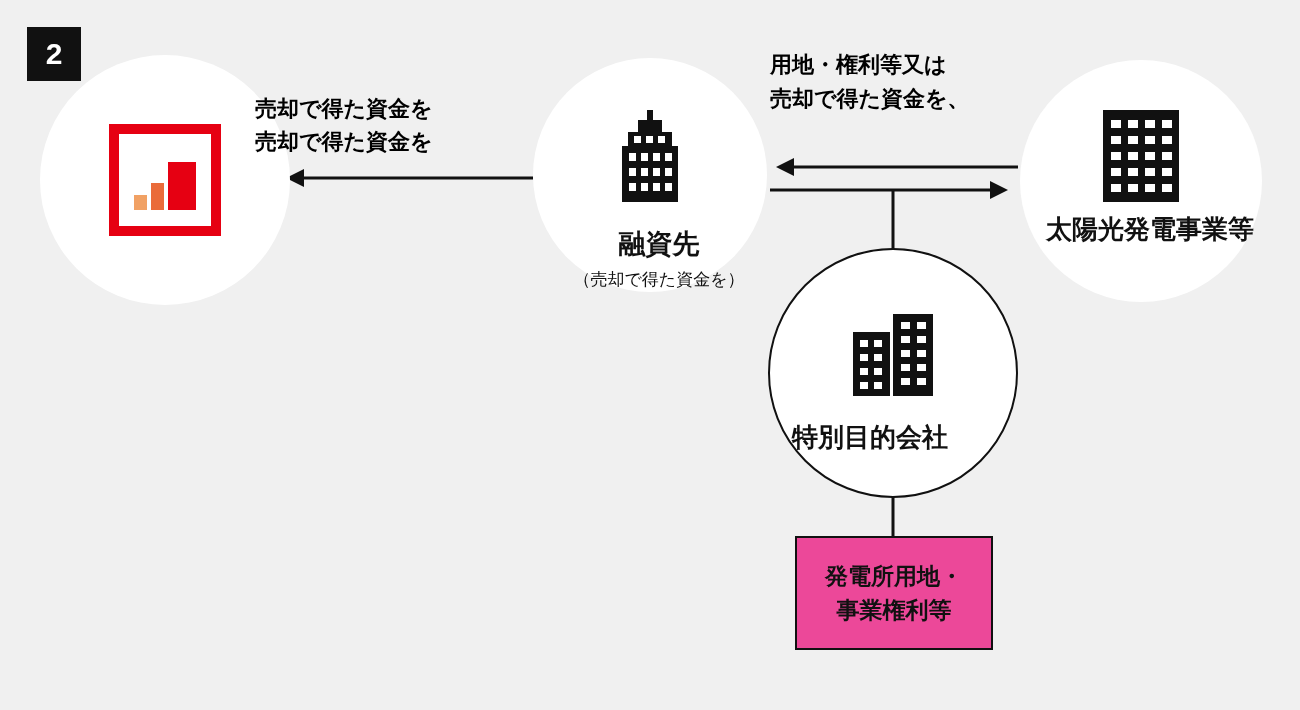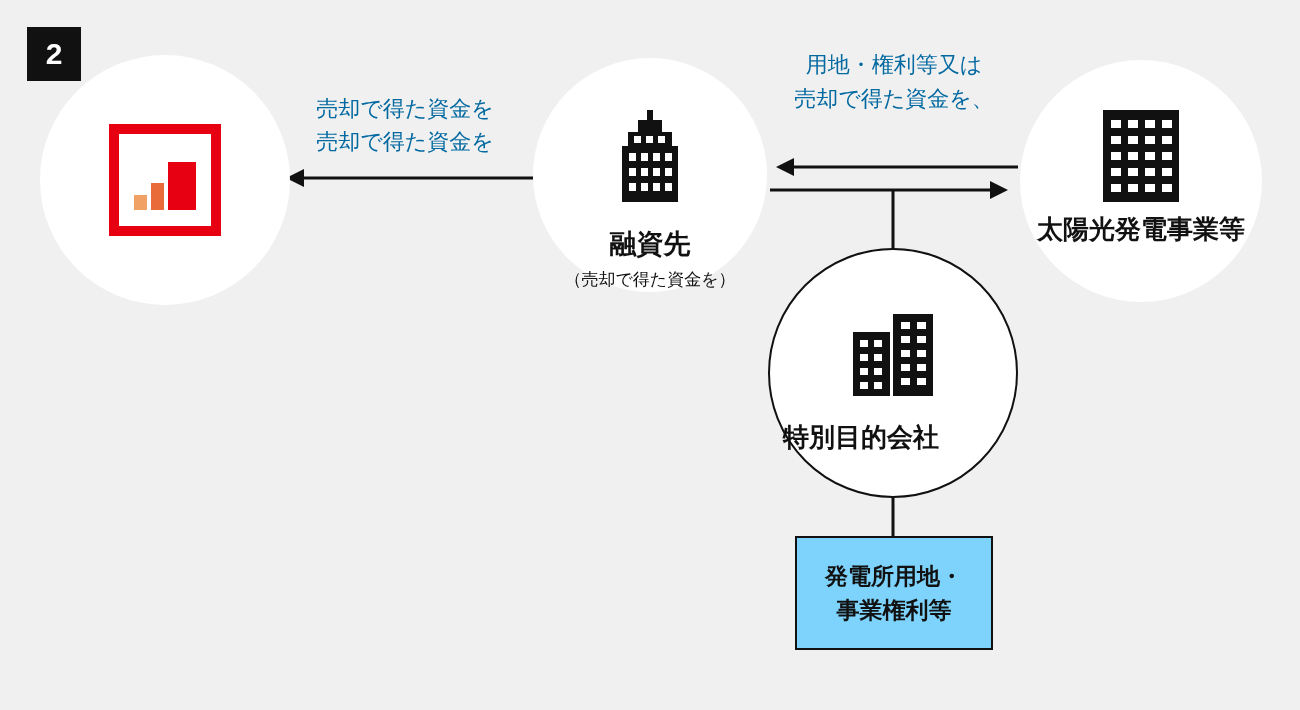--- a/index.html
+++ b/index.html
@@ -41,40 +41,40 @@
   .bar2 { width:13px; height:27px; background:#ea6b3a; }
   .bar3 { width:28px; height:48px; background:#e60012; }
 
   .icon-abs { position:absolute; }
   .icon-borrower { left:614px; top:110px; }
   .icon-solar    { left:1093px; top:108px; }
   .icon-spc      { left:849px; top:314px; }
 
   .node-label {
     position:absolute; text-align:center;
-    font-weight:700; color:#111;
+    font-weight:700; color:#111;margin-left:9px;
   }
   .borrower-label  { left:550px; top:226px; width:200px; font-size:27px; }
   .borrower-sublabel{ left:515px; top:268px; width:270px; font-size:17px; font-weight:400; }
   .solar-label { left:1016px; top:212px; width:250px; font-size:26px; }
   .spc-label   { left:761px; top:420px; width:200px; font-size:26px; }
 
   .asset-box {
     position:absolute; left:795px; top:536px;
     width:198px; height:114px;
-    background:#7dd3fc; border:2px solid #111;
+    background:#ec4899; border:2px solid #111;
     display:flex; flex-direction:column;
     align-items:center; justify-content:center;
     font-size:23px; font-weight:700; line-height:1.5;
     text-align:center;
   }
 
   .arrow-label {
-    position:absolute; text-align:center;
-    font-weight:400; color:#0369a1;
+    position:absolute; 
+    font-weight:700; color:#000000;
   }
   .repayment-label { left:255px; top:92px; width:300px; font-size:22px; line-height:1.5; }
   .sale-label      { left:770px; top:48px; width:248px; font-size:22px; line-height:1.55; }
   .arrow-label span { display:block; }
 
   .arrow-layer {
     position:absolute; left:0; top:0;
     width:1300px; height:710px;
     pointer-events:none;
   }

